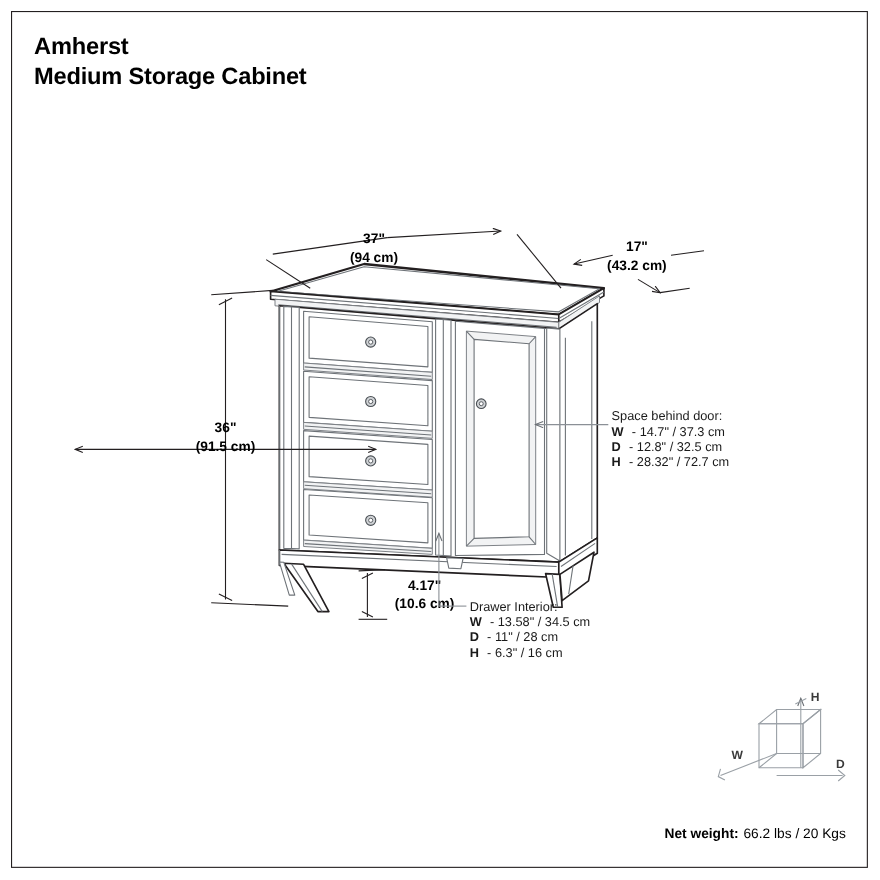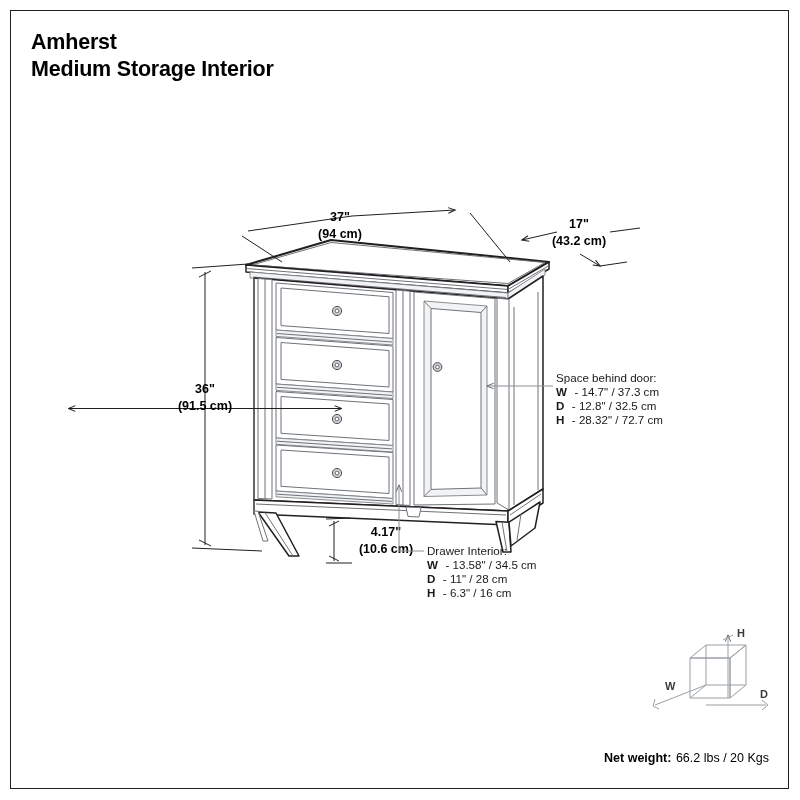--- a/index.html
+++ b/index.html
@@ -97,21 +97,21 @@
 </style>
 </head>
 <body>
 
 <div id="page">
 
   <div class="page-border"></div>
 
   <div class="title-block">
     <div class="title-line">Amherst</div>
-    <div class="title-line">Medium Storage Interior</div>
+    <div class="title-line">Medium Storage Cabinet</div>
   </div>
 
   <svg class="diagram" viewBox="0 0 800 800">
     <defs>
       <marker id="arrowEnd" markerWidth="9" markerHeight="9" refX="7.4" refY="3.2" orient="auto">
         <path d="M0.6,0.4 L7.6,3.2 L0.6,6.0" fill="none" stroke="#231f20" stroke-width="1"></path>
       </marker>
       <marker id="arrowEndGray" markerWidth="9" markerHeight="9" refX="7.4" refY="3.2" orient="auto">
         <path d="M0.6,0.4 L7.6,3.2 L0.6,6.0" fill="none" stroke="#6b7075" stroke-width="1"></path>
       </marker>

